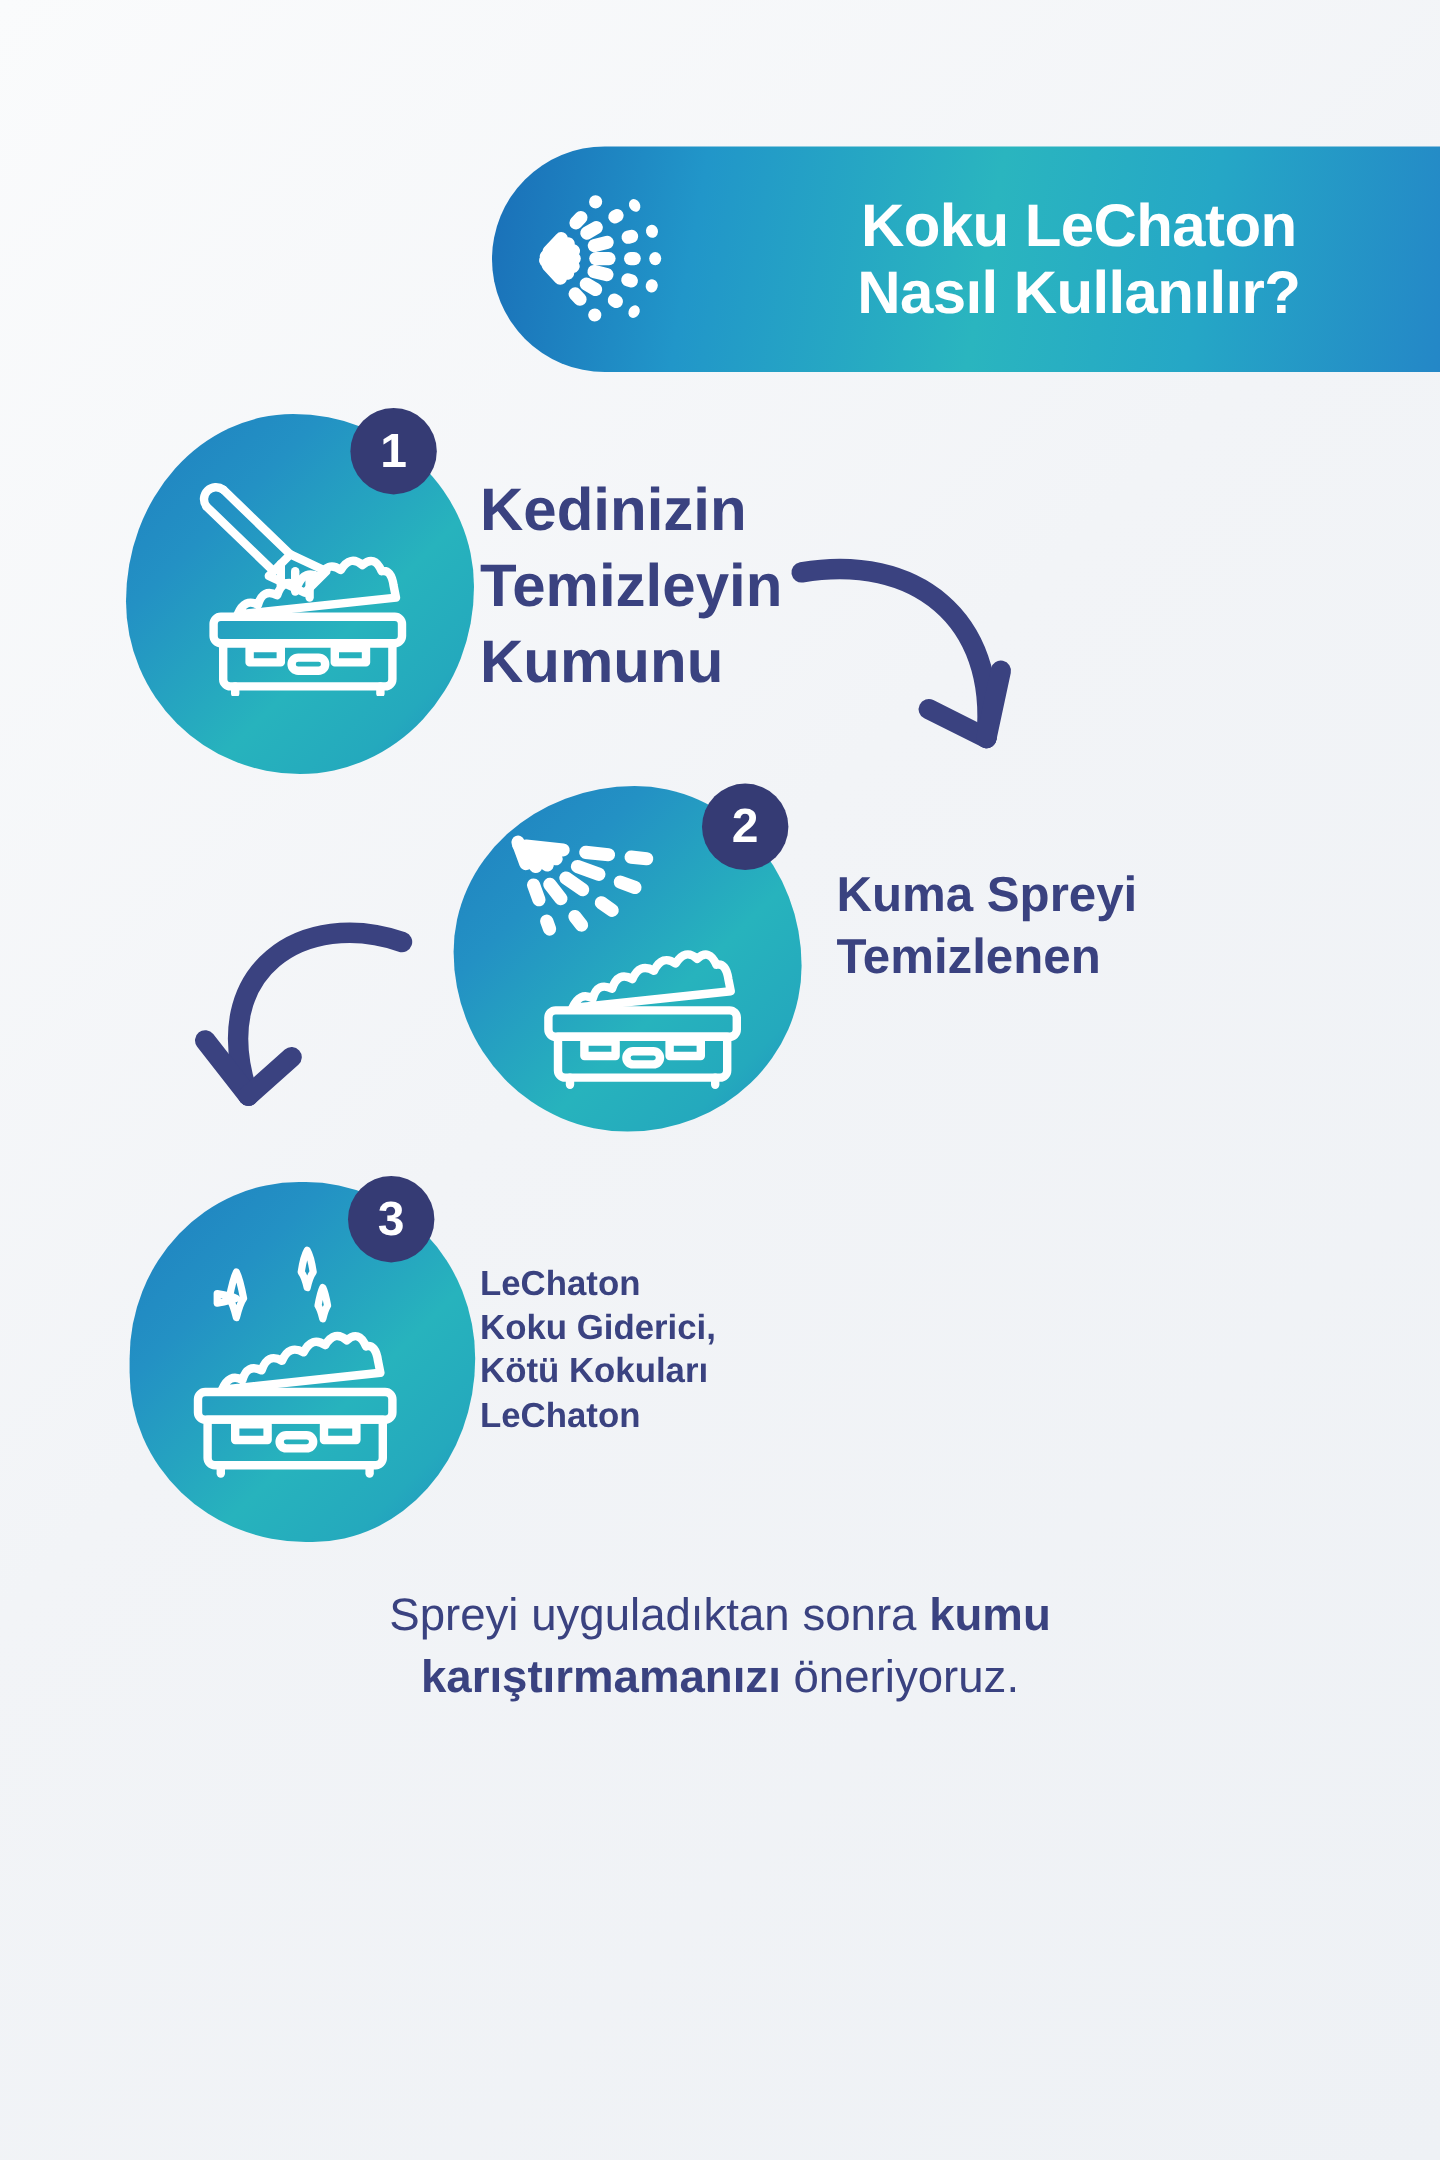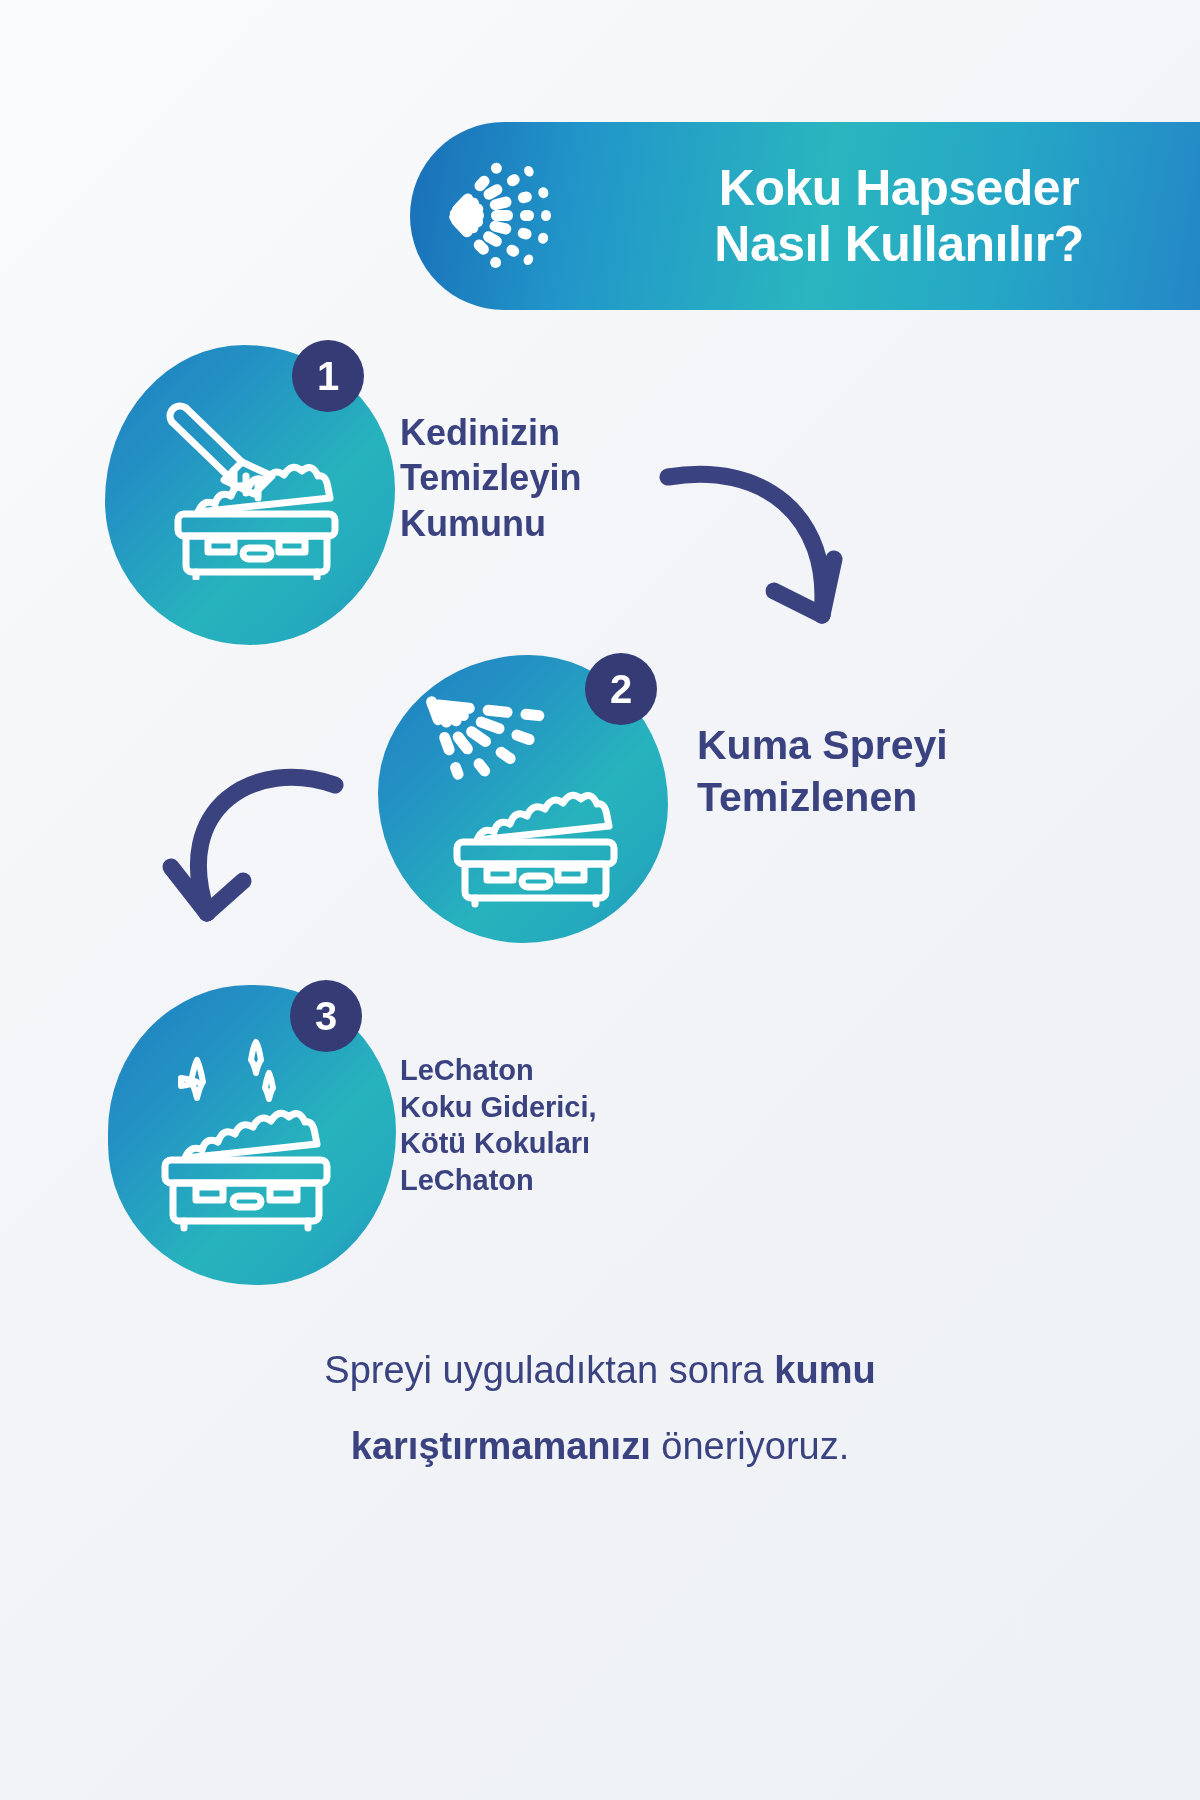--- a/index.html
+++ b/index.html
@@ -43,21 +43,21 @@
   }
   .steptext{
     position:absolute;color:#3a4280;font-weight:bold;line-height:1.26;
   }
   .steptext span{display:block;white-space:nowrap;}
 
   
   #step1 .bubble{left:105px;top:345px;width:290px;height:300px;}
   #step1 .badge{left:292px;top:340px;width:72px;height:72px;font-size:40px;}
   #step1 .icon{position:absolute;left:150px;top:390px;width:210px;height:190px;}
-  #step1 .steptext{left:400px;top:410px;font-size:36px;}
+  #step1 .steptext{left:400px;top:394px;font-size:50px;}
 
   
   #step2 .bubble{left:378px;top:655px;width:290px;height:288px;}
   #step2 .badge{left:585px;top:653px;width:72px;height:72px;font-size:40px;}
   #step2 .icon{position:absolute;left:415px;top:690px;width:230px;height:220px;}
   #step2 .steptext{left:697px;top:720px;font-size:41px;}
 
   
   #step3 .bubble{left:108px;top:985px;width:288px;height:300px;}
   #step3 .badge{left:290px;top:980px;width:72px;height:72px;font-size:40px;}
@@ -68,21 +68,21 @@
   .arrow{position:absolute;}
   #arrow1{left:650px;top:455px;width:260px;height:250px;}
   #arrow2{left:145px;top:755px;width:250px;height:200px;}
 
   
   .footer{
     position:absolute;left:120px;top:1320px;width:960px;
     text-align:center;color:#3a4280;font-size:38px;line-height:1.38;
   }
   .footer b{font-weight:bold;}
-  .footer .ln{display:block;margin-top:24px;}
+  .footer .ln{display:block;}
 </style>
 </head>
 <body>
 
 <div class="canvas">
 
   <div class="banner">
     <div class="banner-icon">
       <svg viewBox="0 0 136 136" width="136" height="136">
         <g fill="#ffffff">
@@ -128,21 +128,21 @@
 
           <g transform="rotate(47 8 67)">
             <rect x="10" y="62" width="26" height="11" rx="5.5"></rect>
             <rect x="43" y="62" width="17" height="11" rx="5.5"></rect>
             <rect x="67" y="62" width="11" height="11" rx="5.5"></rect>
           </g>
         </g>
       </svg>
     </div>
     <div class="banner-title">
-      <span>Koku Hapseder</span>
+      <span>Koku LeChaton</span>
       <span>Nasıl Kullanılır?</span>
     </div>
   </div>
 
   <div class="step" id="step1">
     <div class="bubble sq1"></div>
     <div class="icon">
       <svg viewBox="0 0 210 190" width="210" height="190">
         <g fill="none" stroke="#ffffff" stroke-width="7" stroke-linecap="round" stroke-linejoin="round">
 

